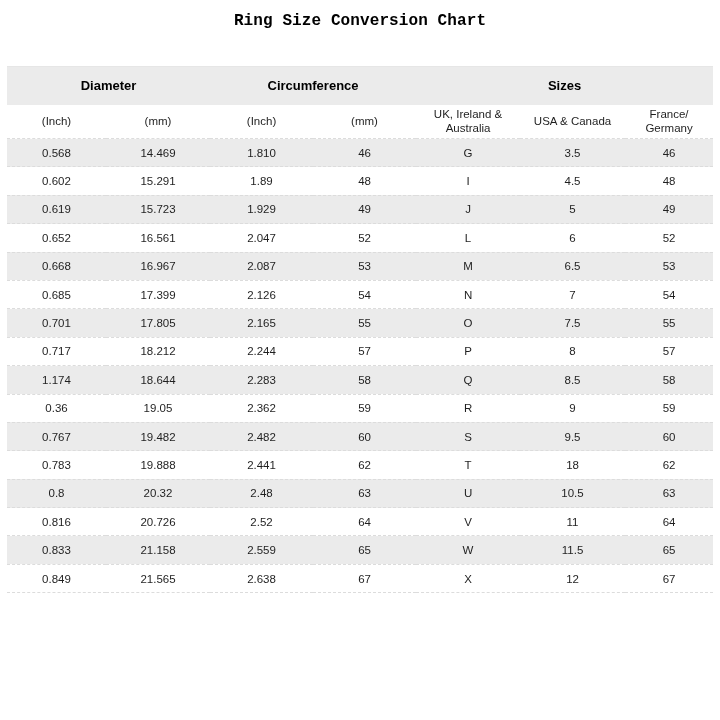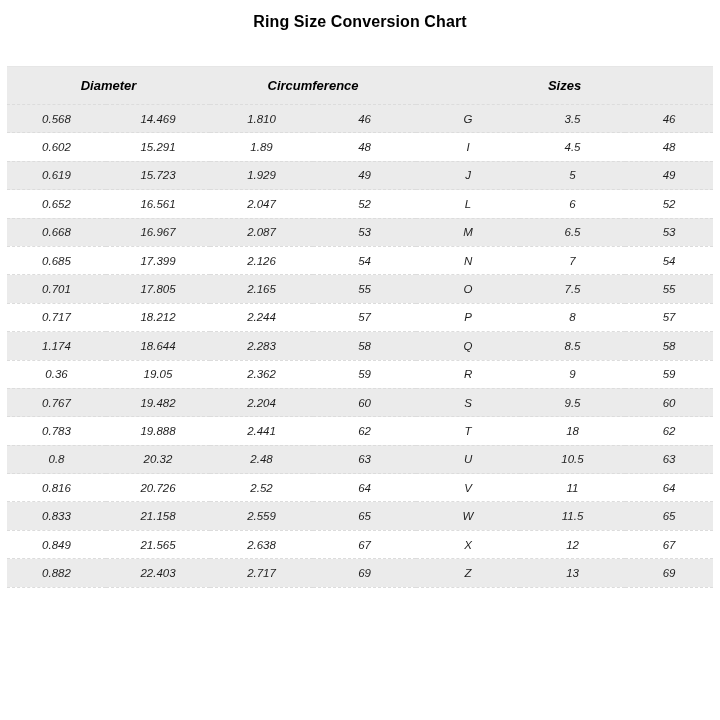--- a/index.html
+++ b/index.html
@@ -27,28 +27,28 @@
   }
   h1.title {
     margin: 12px 0 0 0;
     padding: 0;
     text-align: center;
     font-size: 16px;
     line-height: 19px;
     font-weight: bold;
     color: var(--title-color);
     letter-spacing: 0.1px;
+    font-family: Liberation Mono, monospace;
   }
   table.ring-table {
     margin: 35px auto 0 7px;
     width: 706px;
     border-collapse: collapse;
     table-layout: fixed;
     font-size: 11.5px;
-    font-style: italic;
   }
   col.c1 { width: 99px; }
   col.c2 { width: 104px; }
   col.c3 { width: 103px; }
   col.c4 { width: 103px; }
   col.c5 { width: 104px; }
   col.c6 { width: 105px; }
   col.c7 { width: 88px; }
   th, td {
     text-align: center;
@@ -102,20 +102,29 @@
       <col class="c5">
         <col class="c6">
         <col class="c7">
     </colgroup>
     <thead>
       <tr class="grp-row">
         <th colspan="2">Diameter</th>
         <th colspan="2">Circumference</th>
         <th colspan="3">Sizes</th>
       </tr>
+      <tr class="sub-row">
+        <th>(Inch)</th>
+        <th>(mm)</th>
+        <th>(Inch)</th>
+        <th>(mm)</th>
+        <th>UK, Ireland &amp; Australia</th>
+        <th>USA &amp; Canada</th>
+        <th>France/ Germany</th>
+      </tr>
     </thead>
     <tbody>
         <tr>
           <td>0.568</td>
           <td>14.469</td>
           <td>1.810</td>
           <td>46</td>
           <td>G</td>
           <td>3.5</td>
           <td>46</td>
@@ -197,21 +206,21 @@
           <td>19.05</td>
           <td>2.362</td>
           <td>59</td>
           <td>R</td>
           <td>9</td>
           <td>59</td>
         </tr>
         <tr>
           <td>0.767</td>
           <td>19.482</td>
-          <td>2.204</td>
+          <td>2.482</td>
           <td>60</td>
           <td>S</td>
           <td>9.5</td>
           <td>60</td>
         </tr>
         <tr>
           <td>0.783</td>
           <td>19.888</td>
           <td>2.441</td>
           <td>62</td>
@@ -248,24 +257,15 @@
         </tr>
         <tr>
           <td>0.849</td>
           <td>21.565</td>
           <td>2.638</td>
           <td>67</td>
           <td>X</td>
           <td>12</td>
           <td>67</td>
         </tr>
-        <tr>
-          <td>0.882</td>
-          <td>22.403</td>
-          <td>2.717</td>
-          <td>69</td>
-          <td>Z</td>
-          <td>13</td>
-          <td>69</td>
-        </tr>
       </tbody>
   </table>
 </div>
 
 </body></html>

